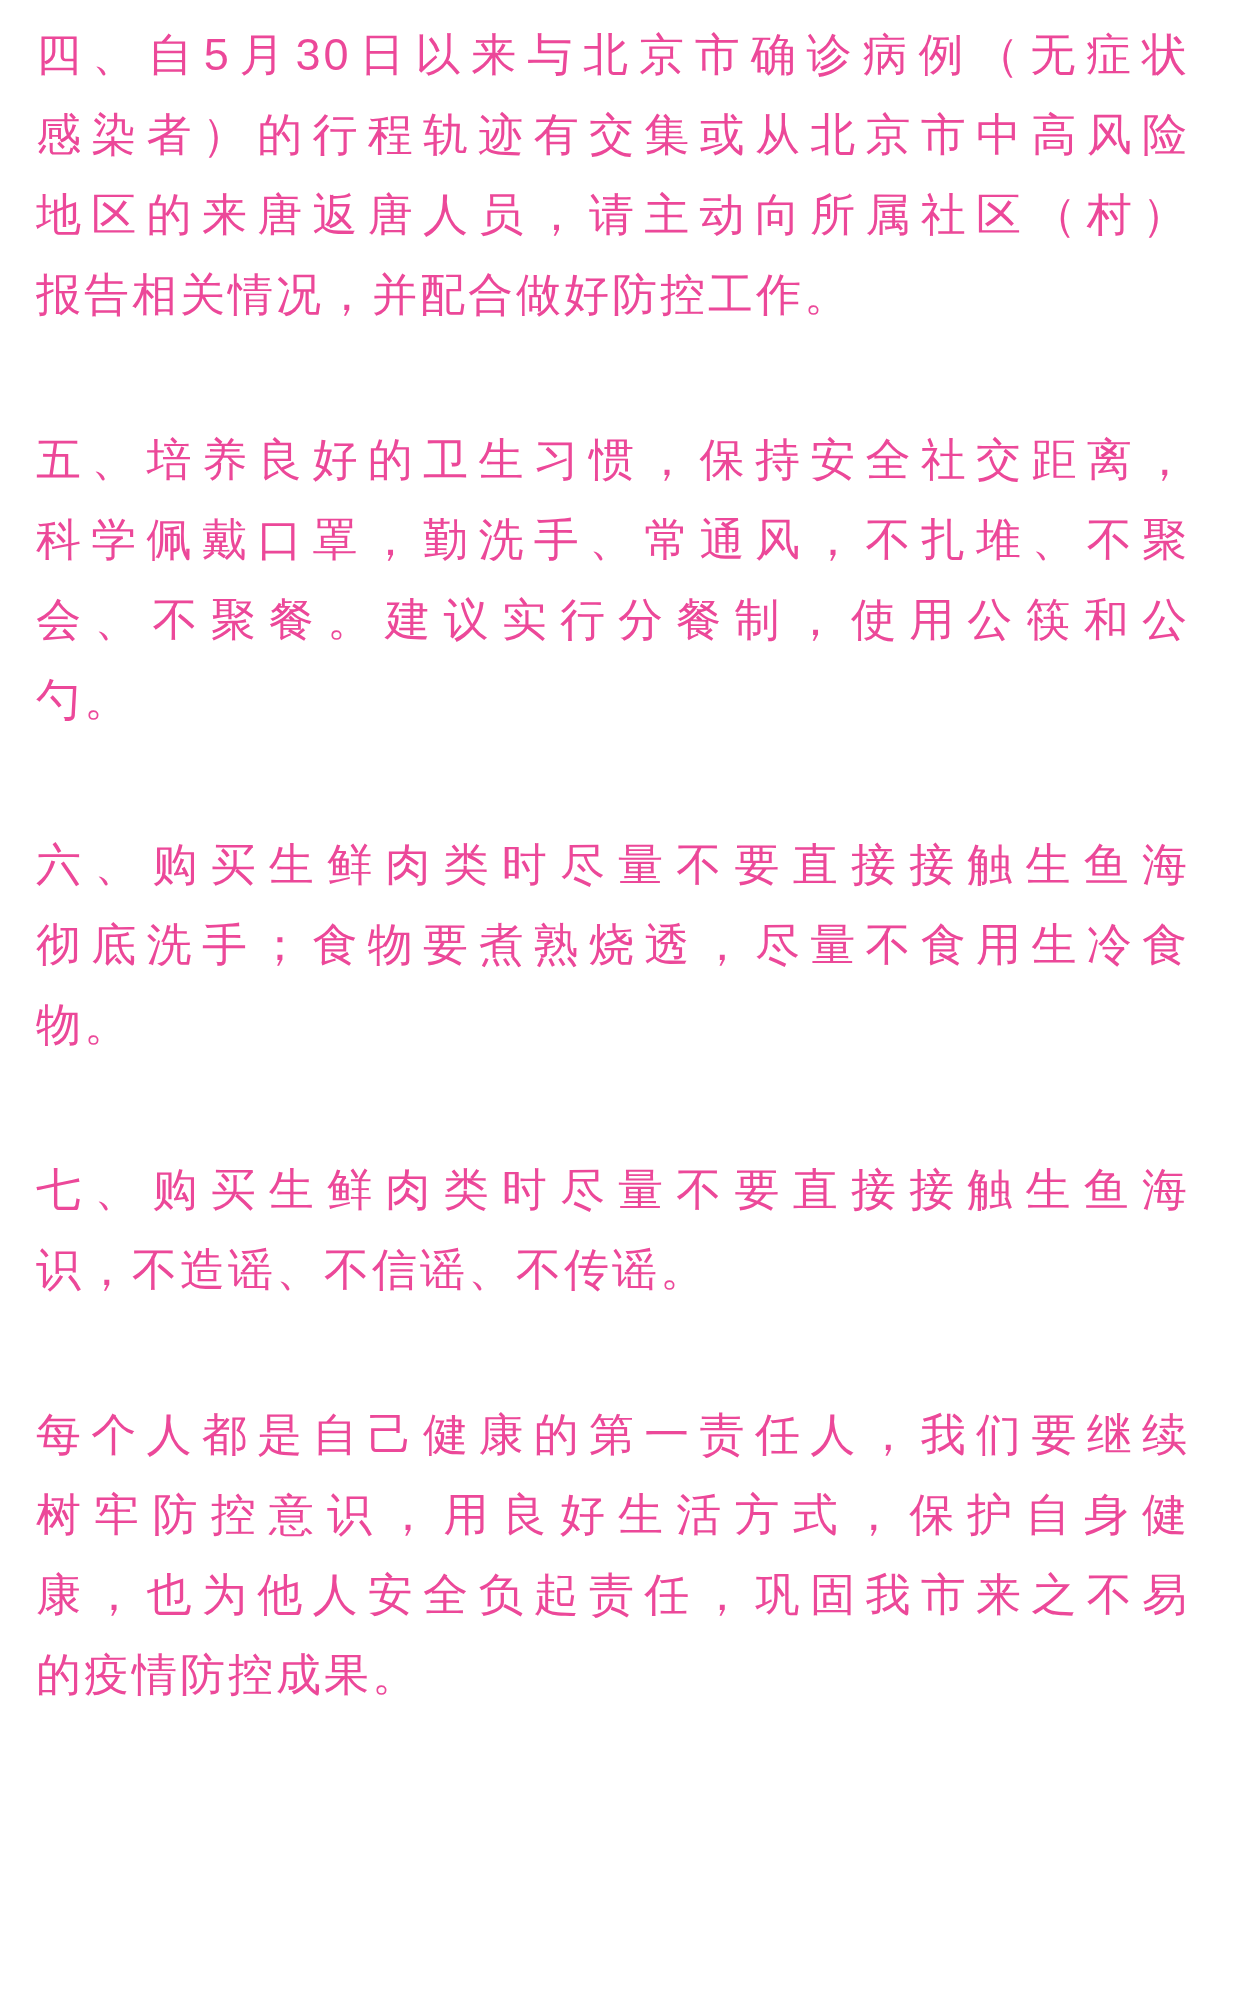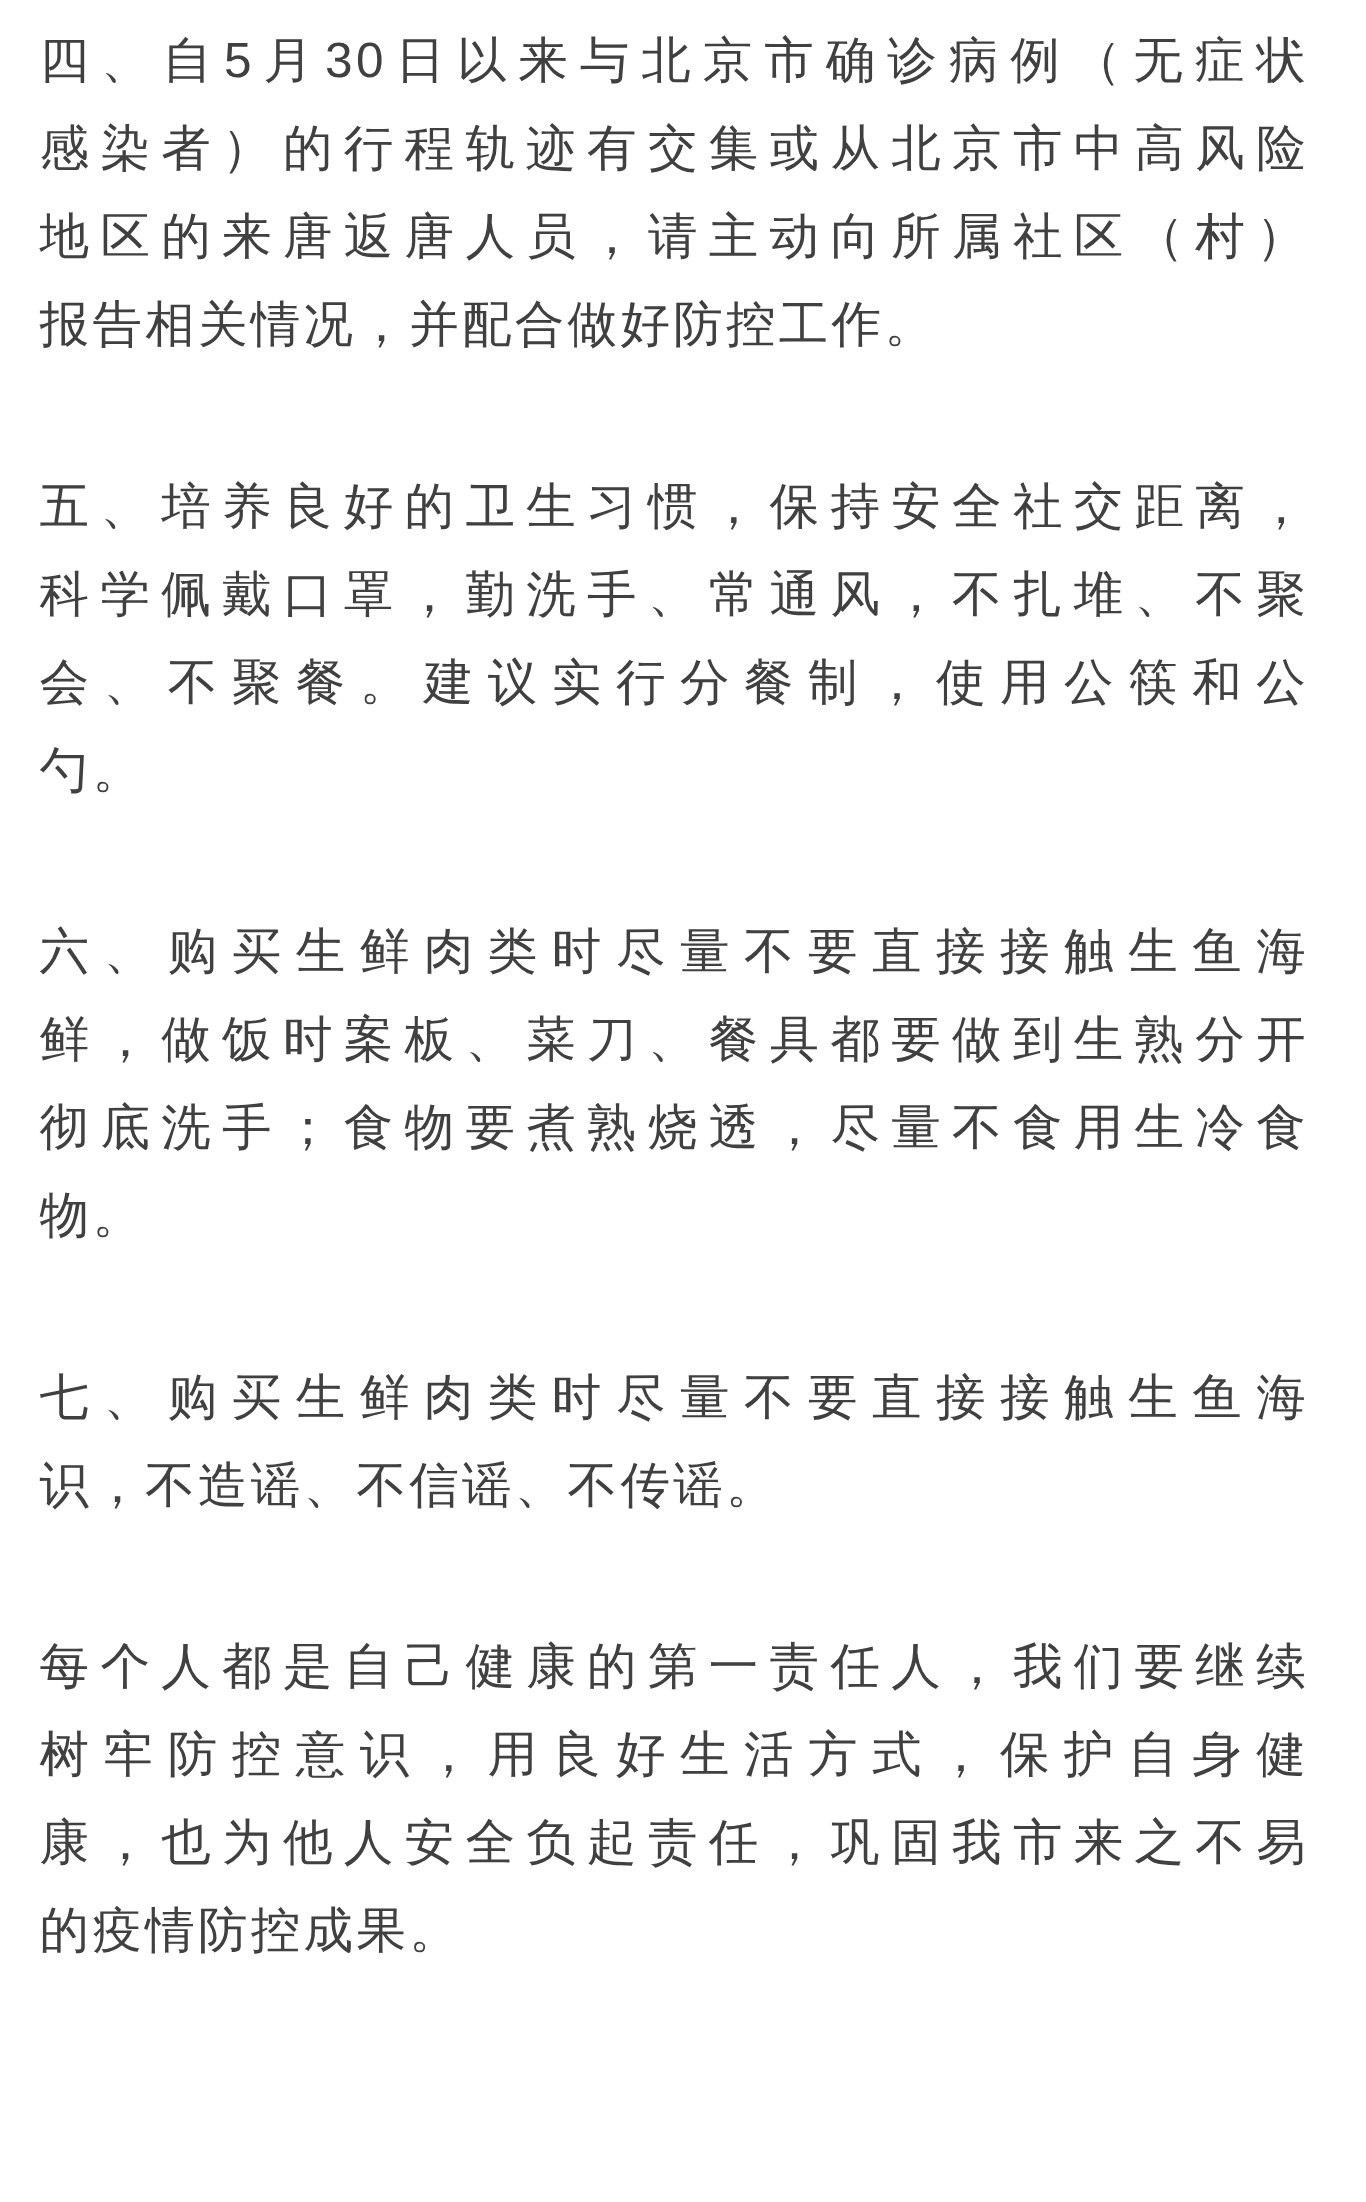--- a/index.html
+++ b/index.html
@@ -12,21 +12,21 @@
   }
   .article-body {
     box-sizing: border-box;
     width: 1242px;
     height: 1716px;
     padding: 15px 52px 0 36px;
     font-family: "Liberation Sans", "DejaVu Sans", sans-serif;
     font-size: 45px;
     line-height: 80px;
     font-weight: 400;
-    color: #404040;
+    color: #ec4899;
   }
   .paragraph + .paragraph {
     margin-top: 85px;
   }
   .line {
     letter-spacing: 3px;
     text-align: justify;
     text-align-last: justify;
     
     text-justify: inter-character;
@@ -48,21 +48,20 @@
       <div class="line last">报告相关情况，并配合做好防控工作。</div>
     </div>
   <div class="paragraph">
       <div class="line">五、培养良好的卫生习惯，保持安全社交距离，</div>
       <div class="line">科学佩戴口罩，勤洗手、常通风，不扎堆、不聚</div>
       <div class="line">会、不聚餐。建议实行分餐制，使用公筷和公</div>
       <div class="line last">勺。</div>
     </div>
   <div class="paragraph">
       <div class="line">六、购买生鲜肉类时尽量不要直接接触生鱼海</div>
-      <div class="line">鲜，做饭时案板、菜刀、餐具都要做到生熟分开</div>
       <div class="line">彻底洗手；食物要煮熟烧透，尽量不食用生冷食</div>
       <div class="line last">物。</div>
     </div>
   <div class="paragraph">
       <div class="line">七、购买生鲜肉类时尽量不要直接接触生鱼海</div>
       <div class="line last">识，不造谣、不信谣、不传谣。</div>
     </div>
   <div class="paragraph">
       <div class="line">每个人都是自己健康的第一责任人，我们要继续</div>
       <div class="line">树牢防控意识，用良好生活方式，保护自身健</div>

